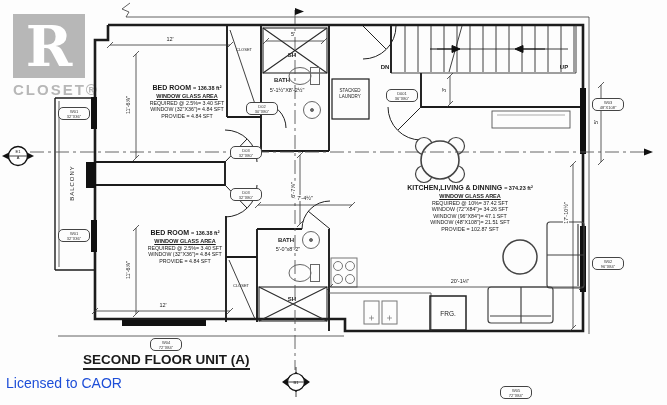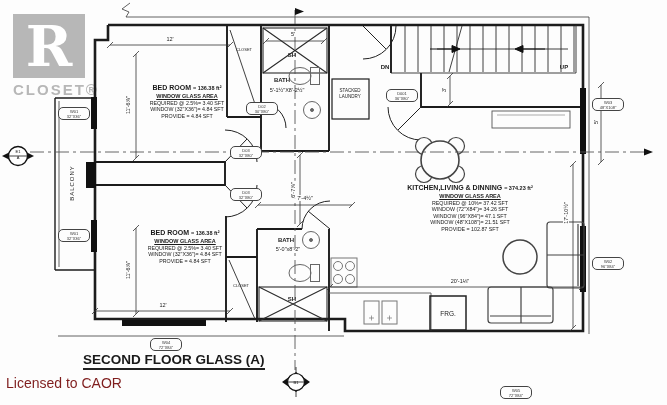--- a/index.html
+++ b/index.html
@@ -18,21 +18,21 @@
   .room-glass{font-size:5.5px;font-weight:bold;text-decoration:underline;}
   .room-note{font-size:5.3px;}
   .tag{position:absolute;z-index:3;width:30px;border:0.5px solid #444;border-radius:5px;
        background:#fdfdfd;text-align:center;font-size:4px;line-height:1.25;padding:0.5px 0;color:#333;}
   .wm{position:absolute;left:13px;top:14px;z-index:0;}
   .wm-logo{width:72px;height:64px;background:#b7b7b7;display:flex;align-items:center;justify-content:center;}
   .wm-logo span{color:#fff;font-family:"DejaVu Serif",serif;font-weight:bold;font-size:56px;line-height:1;}
   .wm-brand{margin-top:3px;color:#b7b7b7;font-size:15px;font-weight:bold;letter-spacing:2px;}
   .plan-title{position:absolute;left:83px;top:352px;z-index:2;font-size:13.5px;font-weight:bold;
               border-bottom:2px solid #222;padding-bottom:1px;}
-  .license{position:absolute;left:6px;top:375px;z-index:2;font-size:14px;color:#7f1d1d;}
+  .license{position:absolute;left:6px;top:375px;z-index:2;font-size:14px;color:#1d4ed8;}
   .marker-txt{position:absolute;z-index:3;text-align:center;font-size:4px;line-height:1.5;color:#111;}
 </style>
 </head>
 <body>
 
 <div class="canvas">
 
   <div class="wm">
     <div class="wm-logo">
       <span>R</span>
@@ -278,16 +278,16 @@
     <div>W05</div>
       <div>72"X84"</div>
   </div>
 
   <div class="marker-txt" style="left:10px;top:149px;width:16px;">
     <div>E1</div>
     <div>A</div>
   </div>
   <div class="marker-txt" style="left:288px;top:380px;width:16px;">B1</div>
 
-  <div class="plan-title">SECOND FLOOR GLASS (A)</div>
+  <div class="plan-title">SECOND FLOOR UNIT (A)</div>
   <div class="license">Licensed to CAOR</div>
 
 </div>
 
 </body></html>

